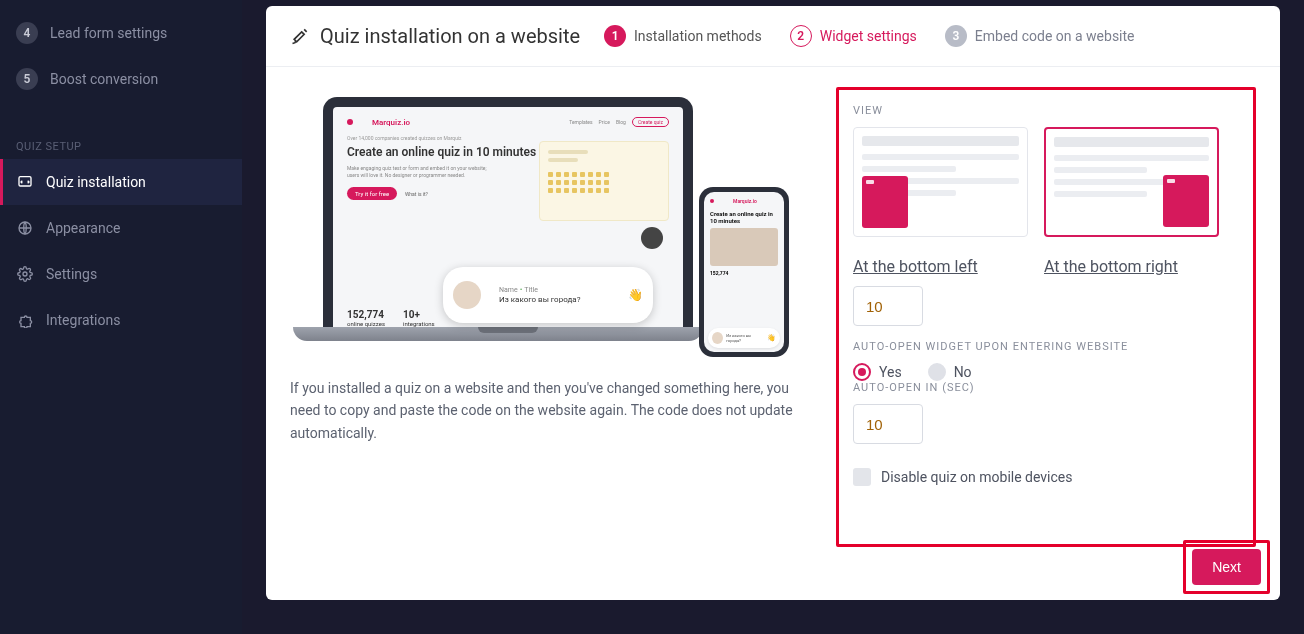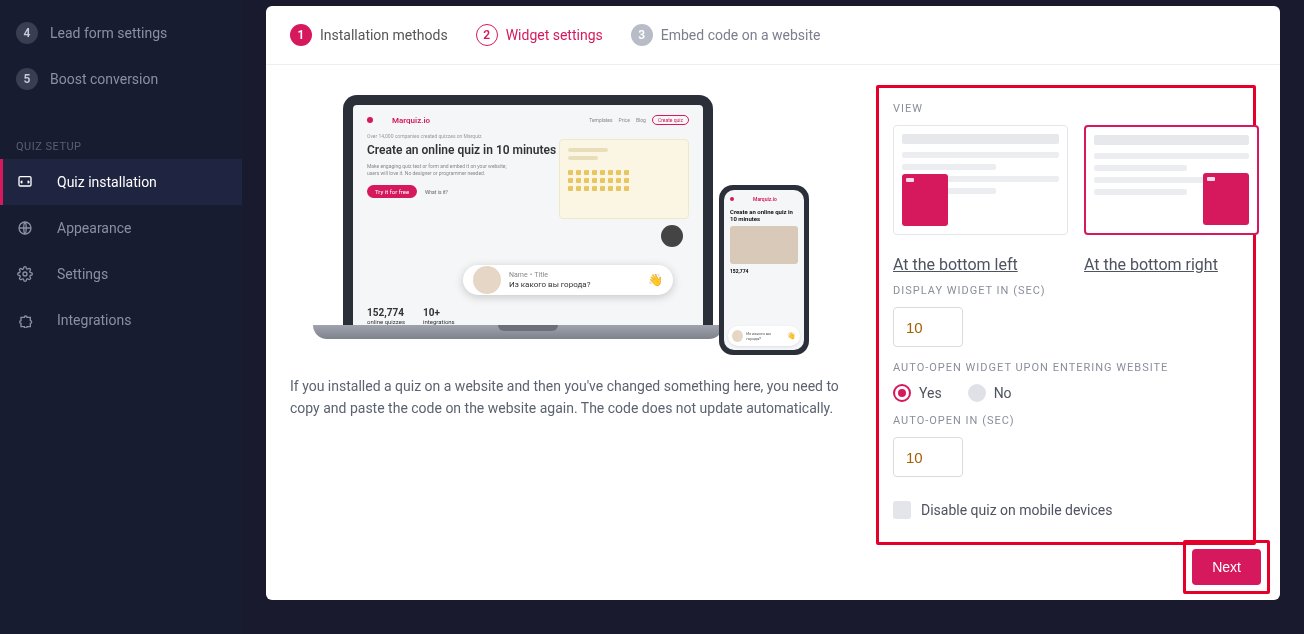--- a/index.html
+++ b/index.html
@@ -30,21 +30,21 @@
   display: flex; align-items: center; justify-content: center;
   margin-right: 12px; font-weight: 600;
 }
 .sidebar-section-label {
   font-size: 11px; letter-spacing: 0.5px;
   color: #5a5f75; padding: 18px 16px 6px;
 }
 .sidebar-item {
   display: flex; align-items: center;
   padding: 14px 16px; font-size: 14px;
-  color: #8b8fa3; cursor: pointer; gap: 11px;
+  color: #8b8fa3; cursor: pointer;
 }
 .sidebar-item.active {
   background: #1f2440; color: #fff;
   border-left: 3px solid #d6195c;
   padding-left: 13px;
 }
 .sidebar-item .sicon {
   width: 18px; height: 18px; margin-right: 12px;
   display: inline-flex; align-items: center; justify-content: center;
   color: #8b8fa3;
@@ -140,23 +140,23 @@
 .quiz-art{position:absolute;right:14px;top:34px;width:130px;height:80px;background:#fbf6e4;border-radius:4px;border:1px solid #f0e8c7;}
 .quiz-art::before{content:"";position:absolute;top:8px;left:8px;width:40px;height:4px;background:#e8deba;border-radius:2px;}
 .quiz-art::after{content:"";position:absolute;top:16px;left:8px;width:30px;height:4px;background:#e8deba;border-radius:2px;}
 .dots-grid{position:absolute;top:30px;left:8px;display:grid;grid-template-columns:repeat(8,5px);gap:3px;}
 .dots-grid span{width:5px;height:5px;background:#e7c561;border-radius:1px;}
 .avatar-badge{position:absolute;right:20px;top:120px;width:22px;height:22px;border-radius:50%;background:#444;}
 .stats-row{position:absolute;bottom:10px;left:14px;display:flex;gap:18px;}
 .stat{font-size:6px;}
 .stat-num{font-weight:700;font-size:10px;display:block;}
 .chat-bubble{
-  position:absolute;left:120px;top:170px;width:210px;height:30px;
+  position:absolute;left:120px;top:170px;width:210px;height:56px;
   background:#fff;border-radius:20px;box-shadow:0 2px 10px rgba(0,0,0,0.2);
-  display:flex;align-items:center;padding:4px 10px;gap:8px;z-index:3;
+  display:flex;align-items:center;padding:4px 10px;gap:18px;z-index:3;
 }
 .chat-avatar{width:28px;height:28px;border-radius:50%;background:#e6d6c6;}
 .chat-text{font-size:8px;color:#333;line-height:1.3;}
 .chat-name{font-size:7px;color:#888;}
 .chat-q{font-size:8px;color:#333;}
 .chat-wave{margin-left:auto;font-size:12px;}
 .phone{
   position:absolute;right:-6px;top:90px;width:90px;height:170px;
   background:#2b2f3a;border-radius:14px;padding:5px;
 }
@@ -164,21 +164,21 @@
 .phone-screen .ph-title{font-size:6px;font-weight:600;margin:6px 0 2px;}
 .phone-screen .ph-img{width:100%;height:38px;background:#d9c9b9;border-radius:3px;margin:4px 0;}
 .phone-screen .ph-stat{font-size:5px;margin-top:4px;}
 .phone-chat{position:absolute;bottom:4px;left:4px;right:4px;height:20px;background:#fff;border-radius:10px;display:flex;align-items:center;padding:0 4px;gap:3px;box-shadow:0 1px 3px rgba(0,0,0,.1);}
 .phone-chat .pa{width:12px;height:12px;border-radius:50%;background:#e6d6c6;}
 .phone-chat .pt{font-size:4px;color:#555;}
 
 .note{font-size:14px;color:#5c6270;line-height:1.6;max-width:560px;}
 
 .right-panel{
-  width:380px; flex-shrink:0;
+  width:420px; flex-shrink:0;
   border: 3px solid #e4002b;
   border-radius:2px;
   padding: 14px 14px 10px;
   position: relative;
   height: 460px;
 }
 .panel-label{font-size:11px;letter-spacing:1px;color:#8a8f9c;margin-bottom:10px;}
 .view-options{display:flex;gap:16px;margin-bottom:10px;}
 .view-card{
   border:1px solid #e3e5eb;border-radius:4px;width:175px;height:110px;
@@ -194,21 +194,21 @@
 }
 .vc-widget.left{left:8px;}
 .vc-widget.right{right:8px;}
 .vc-widget::before{content:"";position:absolute;top:4px;left:4px;width:8px;height:4px;background:#fff;opacity:.85;border-radius:1px;}
 .view-caption{font-size:16px;color:#4e5360;margin-top:20px;text-decoration:underline;}
 
 .num-input{
   width:70px;height:40px;border:1px solid #d8dbe2;border-radius:4px;
   font-size:15px;padding:0 12px;color:#a16207;
 }
-.radio-row{display:flex;gap:26px;align-items:center;margin-bottom:12px;}
+.radio-row{display:flex;gap:26px;align-items:center;margin-bottom:0;}
 .radio-opt{display:flex;align-items:center;gap:8px;font-size:14px;color:#4e5360;cursor:pointer;}
 .radio-dot{width:18px;height:18px;border-radius:50%;border:2px solid #cfd2da;position:relative;}
 .radio-opt.checked .radio-dot{border-color:#d6195c;}
 .radio-opt.checked .radio-dot::after{content:"";position:absolute;inset:3px;background:#d6195c;border-radius:50%;}
 .radio-opt.off .radio-dot{background:#dfe1e7;border-color:#dfe1e7;}
 .help-txt{font-size:12px;color:#8a8f9c;margin-top:8px;}
 .check-row{display:flex;align-items:center;gap:10px;font-size:14px;color:#4e5360;margin-top:24px;}
 .checkbox{width:18px;height:18px;border-radius:3px;background:#e3e5ea;}
 
 .next-box{
@@ -269,20 +269,26 @@
           <path d="M20 13V8h-5a2 2 0 10-4 0H6v5a2 2 0 100 4v5h5a2 2 0 104 0h5v-5a2 2 0 100-4z"></path>
         </svg>
     </span>
     <span>Integrations</span>
   </div>
 </div>
 
 <div class="main-area">
   <div class="card">
     <div class="card-header">
+      <div class="header-title">
+        <svg width="20" height="20" viewBox="0 0 24 24" fill="none" stroke="#333" stroke-width="2">
+            <path d="M14 7l3 3-9 9-3-3zM17 4l3 3M3 21l3-1 1-3"></path>
+          </svg>
+        <span>Quiz installation on a website</span>
+      </div>
       <div class="steps">
         <div class="step-pill done">
           <span class="step-circle">1</span>
           <span class="step-text">Installation methods</span>
         </div>
         <div class="step-pill current">
           <span class="step-circle">2</span>
           <span class="step-text">Widget settings</span>
         </div>
         <div class="step-pill upcoming">
@@ -399,21 +405,20 @@
               <div class="vc-line"></div>
                 <div class="vc-line short"></div>
                 <div class="vc-line"></div>
                 <div class="vc-line short"></div>
               <div class="vc-widget right"></div>
             </div>
             <div class="view-caption">At the bottom right</div>
           </div>
         </div>
 
-        <div class="panel-label">DISPLAY WIDGET IN (SEC)</div>
         <input class="num-input" value="10" style="">
         <div class="spacer"></div>
 
         <div class="panel-label">AUTO-OPEN WIDGET UPON ENTERING WEBSITE</div>
         <div class="radio-row">
           <div class="radio-opt checked">
             <span class="radio-dot"></span>
             <span>Yes</span>
           </div>
           <div class="radio-opt off">

